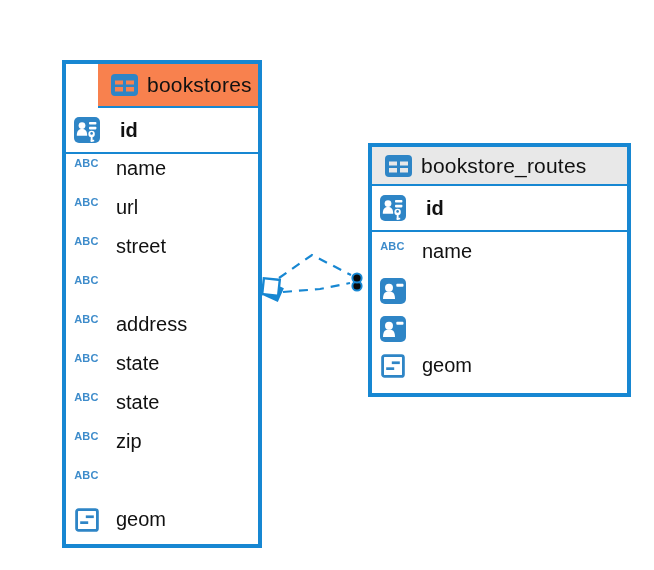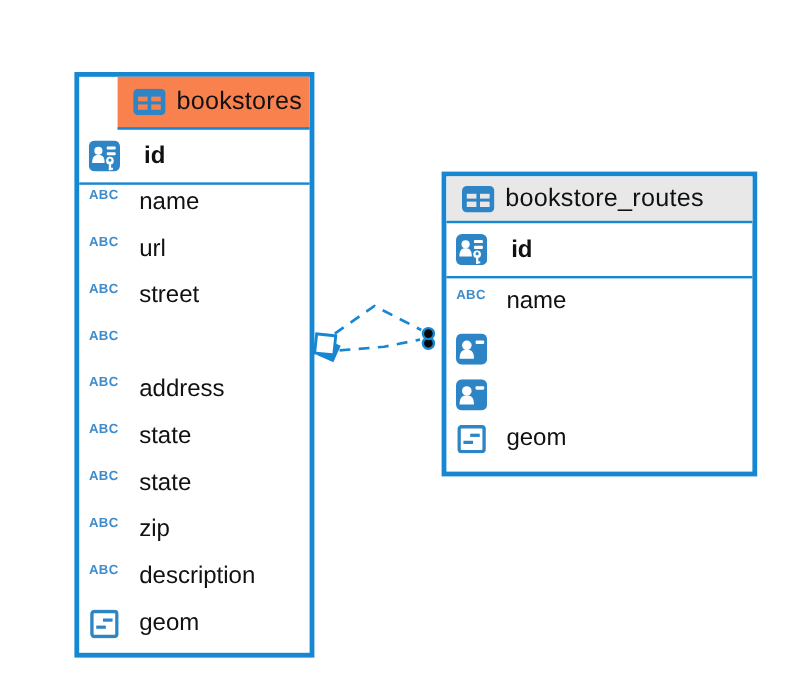--- a/index.html
+++ b/index.html
@@ -118,21 +118,20 @@
       <div class="field">
         <span class="icw abc">ABC</span>
         <span class="colname">state</span>
       </div>
       <div class="field">
         <span class="icw abc">ABC</span>
         <span class="colname">zip</span>
       </div>
       <div class="field">
         <span class="icw abc">ABC</span>
-        <span class="colname">description</span>
       </div>
       <div class="field">
         <span class="icw">
           <svg width="24" height="24" viewBox="0 0 24 24">
             <rect x="1.6" y="1.6" width="20.8" height="20.8" rx="2" fill="none" stroke="#2E85C6" stroke-width="2.8"></rect>
             <rect x="10.8" y="7.4" width="8" height="2.7" fill="#2E85C6"></rect>
             <rect x="5.2" y="13.3" width="8" height="2.7" fill="#2E85C6"></rect>
           </svg>
         </span>
         <span class="colname">geom</span>

